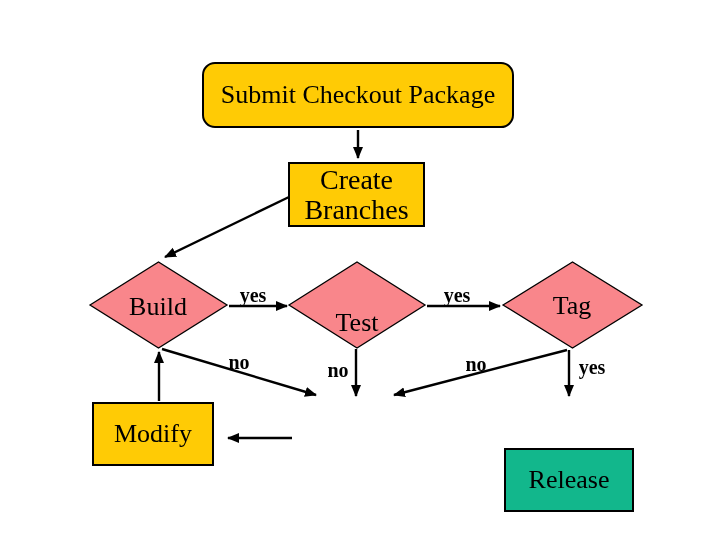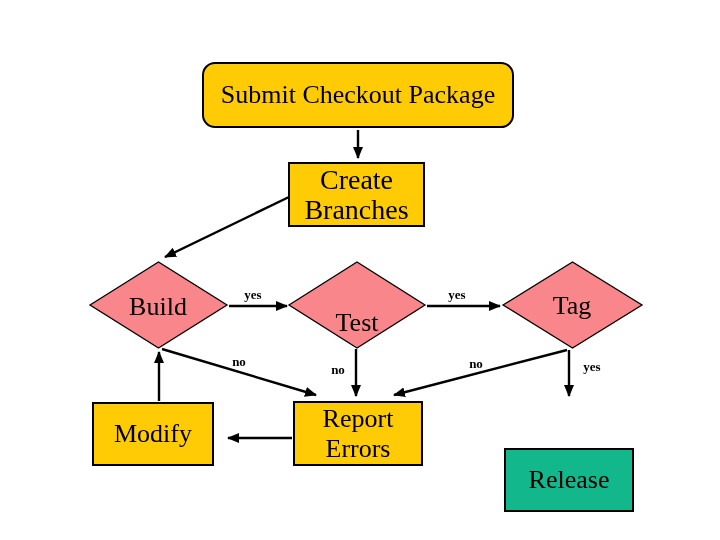--- a/index.html
+++ b/index.html
@@ -37,21 +37,21 @@
   .diamond-label {
     position: absolute;
     transform: translate(-50%, -50%);
     font-size: 26px;
     white-space: nowrap;
     color: #000000;
   }
   .edge-label {
     position: absolute;
     transform: translate(-50%, -50%);
-    font-size: 13px;
+    font-size: 20px;
     font-weight: bold;
     color: #000000;
     white-space: nowrap;
   }
 </style>
 </head>
 <body>
 
 <div class="canvas">
 
@@ -83,23 +83,20 @@
   </div>
 
   <div class="node two-line" style="left: 288px; top: 162px; width: 137px; height: 65px; background: rgb(255, 203, 5);">
     <span>Create Branches</span>
   </div>
 
   <div class="node big" style="left: 92px; top: 402px; width: 122px; height: 64px; background: rgb(255, 203, 5);">
     <span>Modify</span>
   </div>
 
-  <div class="node two-line" style="left: 293px; top: 401px; width: 130px; height: 65px; font-size: 26px; background: rgb(255, 203, 5);">
-    <span>Report Errors</span>
-  </div>
 
   <div class="node big" style="left: 504px; top: 400px; width: 130px; height: 64px; background: rgb(18, 183, 140); margin-top: 48px;">
     <span>Release</span>
   </div>
 
   <div class="diamond-label" style="left:158px; top:307px;">Build</div>
   <div class="diamond-label" style="left:357px; top:323px;">Test</div>
   <div class="diamond-label" style="left:572px; top:306px;">Tag</div>
 
   <span class="edge-label" style="left:253px; top:295px;">yes</span>

